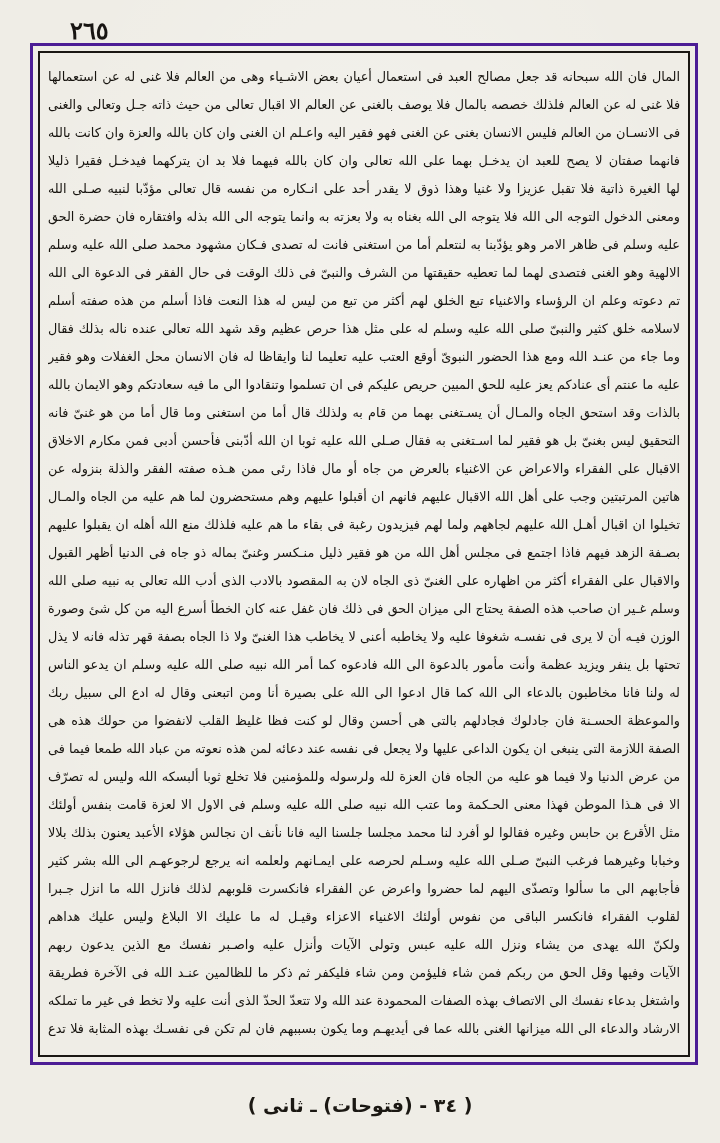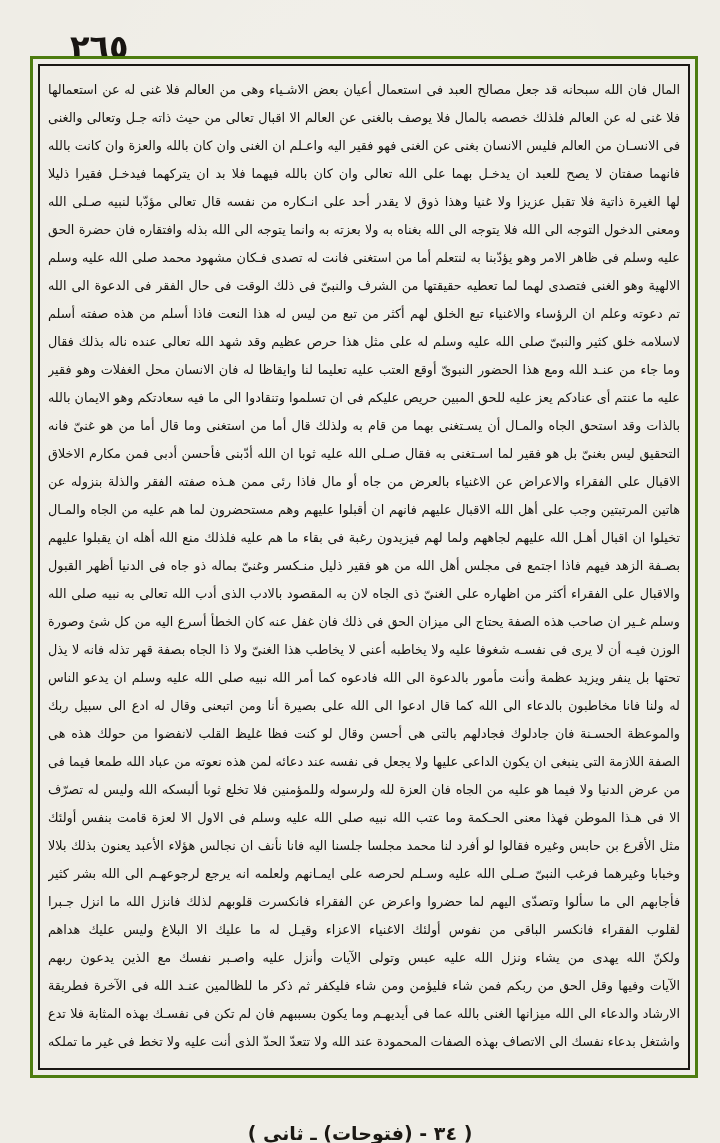--- a/index.html
+++ b/index.html
@@ -5,27 +5,27 @@
   html,body{margin:0;padding:0;}
   body{
     width:720px;height:1143px;position:relative;overflow:hidden;
     background:
       radial-gradient(ellipse at 50% 40%, rgba(255,255,255,.35), rgba(0,0,0,0) 70%),
       #efede6;
     font-family:"DejaVu Sans", sans-serif;
     color:#1b1916;
   }
   .page-number{
-    position:absolute;top:28px;left:70px;
-    font-size:32px;font-weight:bold;color:#181512;
-    letter-spacing:1px;direction:rtl;
+    position:absolute;top:17px;left:70px;
+    font-size:24px;font-weight:bold;color:#181512;
+    letter-spacing:1px;direction:rtl;font-family:Liberation Serif, serif;
   }
   .frame-outer{
-    position:absolute;left:30px;top:56px;width:668px;height:1022px;
-    border:3px solid #4d7c0f;box-sizing:border-box;
+    position:absolute;left:30px;top:43px;width:668px;height:1022px;
+    border:3px solid #4c1d95;box-sizing:border-box;
     background:transparent;
   }
   .frame-inner{
     position:absolute;left:5px;top:5px;right:5px;bottom:5px;
     border:2px solid #1a1713;box-sizing:border-box;
     padding:10px 8px 6px 8px;overflow:hidden;
   }
   .text-block{
     direction:rtl;
     width:632px;
@@ -38,21 +38,21 @@
     white-space:normal;
     font-size:12.8px;
     line-height:28px;
     height:28px;
     overflow:hidden;
     color:#17140f;
   }
   .footer{
     position:absolute;left:0;top:1094px;width:720px;
     text-align:center;direction:rtl;
-    font-size:19px;font-weight:bold;color:#1b1813;margin-top:28px;
+    font-size:19px;font-weight:bold;color:#1b1813;
   }
 </style>
 </head>
 <body>
 
 <div class="page-number">٢٦٥</div>
 
 <div class="frame-outer">
   <div class="frame-inner">
     <div class="text-block">
@@ -82,19 +82,19 @@
         <div class="text-line">والموعظة الحسـنة فان جادلوك فجادلهم بالتى هى أحسن وقال لو كنت فظا غليظ القلب لانفضوا من حولك هذه هى</div>
         <div class="text-line">الصفة اللازمة التى ينبغى ان يكون الداعى عليها ولا يجعل فى نفسه عند دعائه لمن هذه نعوته من عباد الله طمعا فيما فى أيديهم</div>
         <div class="text-line">من عرض الدنيا ولا فيما هو عليه من الجاه فان العزة لله ولرسوله وللمؤمنين فلا تخلع ثوبا ألبسكه الله وليس له تصرّف</div>
         <div class="text-line">الا فى هـذا الموطن فهذا معنى الحـكمة وما عتب الله نبيه صلى الله عليه وسلم فى الاول الا لعزة قامت بنفس أولئك النفر</div>
         <div class="text-line">مثل الأقرع بن حابس وغيره فقالوا لو أفرد لنا محمد مجلسا جلسنا اليه فانا نأنف ان نجالس هؤلاء الأعبد يعنون بذلك بلالا</div>
         <div class="text-line">وخبابا وغيرهما فرغب النبىّ صـلى الله عليه وسـلم لحرصه على ايمـانهم ولعلمه انه يرجع لرجوعهـم الى الله بشر كثير</div>
         <div class="text-line">فأجابهم الى ما سألوا وتصدّى اليهم لما حضروا واعرض عن الفقراء فانكسرت قلوبهم لذلك فانزل الله ما انزل جـبرا</div>
         <div class="text-line">لقلوب الفقراء فانكسر الباقى من نفوس أولئك الاغنياء الاعزاء وقيـل له ما عليك الا البلاغ وليس عليك هداهم</div>
         <div class="text-line">ولكنّ الله يهدى من يشاء ونزل الله عليه عبس وتولى الآيات وأنزل عليه واصـبر نفسك مع الذين يدعون ربهم</div>
         <div class="text-line">الآيات وفيها وقل الحق من ربكم فمن شاء فليؤمن ومن شاء فليكفر ثم ذكر ما للظالمين عنـد الله فى الآخرة فطريقة</div>
+        <div class="text-line">واشتغل بدعاء نفسك الى الاتصاف بهذه الصفات المحمودة عند الله ولا تتعدّ الحدّ الذى أنت عليه ولا تخط فى غير ما تملكه</div>
         <div class="text-line">الارشاد والدعاء الى الله ميزانها الغنى بالله عما فى أيديهـم وما يكون بسببهم فان لم تكن فى نفسـك بهذه المثابة فلا تدع</div>
-        <div class="text-line">واشتغل بدعاء نفسك الى الاتصاف بهذه الصفات المحمودة عند الله ولا تتعدّ الحدّ الذى أنت عليه ولا تخط فى غير ما تملكه</div>
       </div>
   </div>
 </div>
 
 <div class="footer">( ٣٤ - (فتوحات) ـ ثانى )</div>
 
 </body></html>

